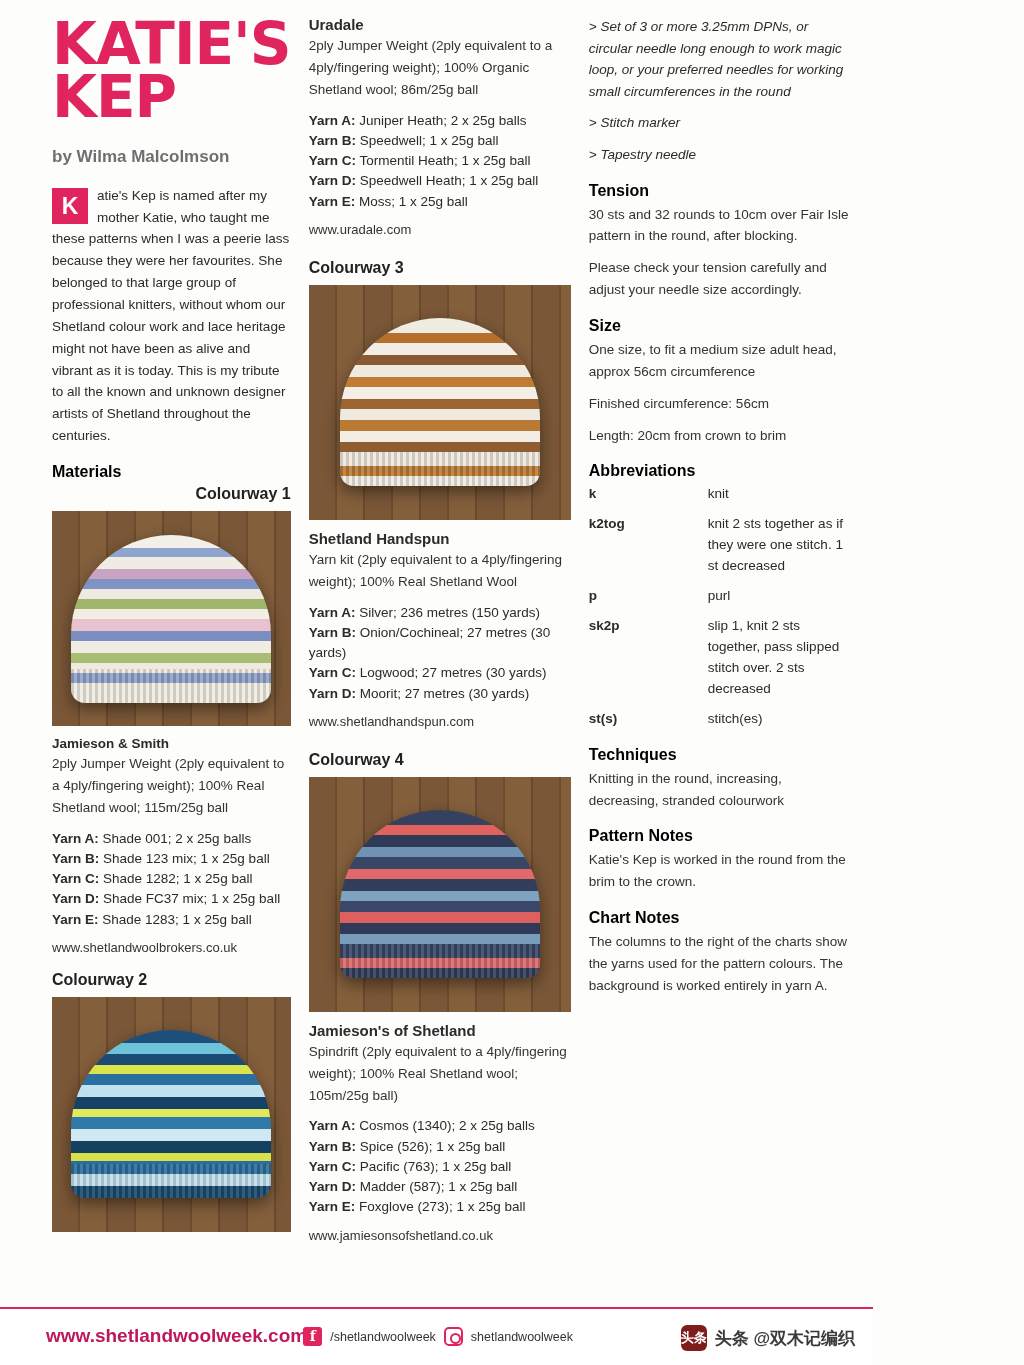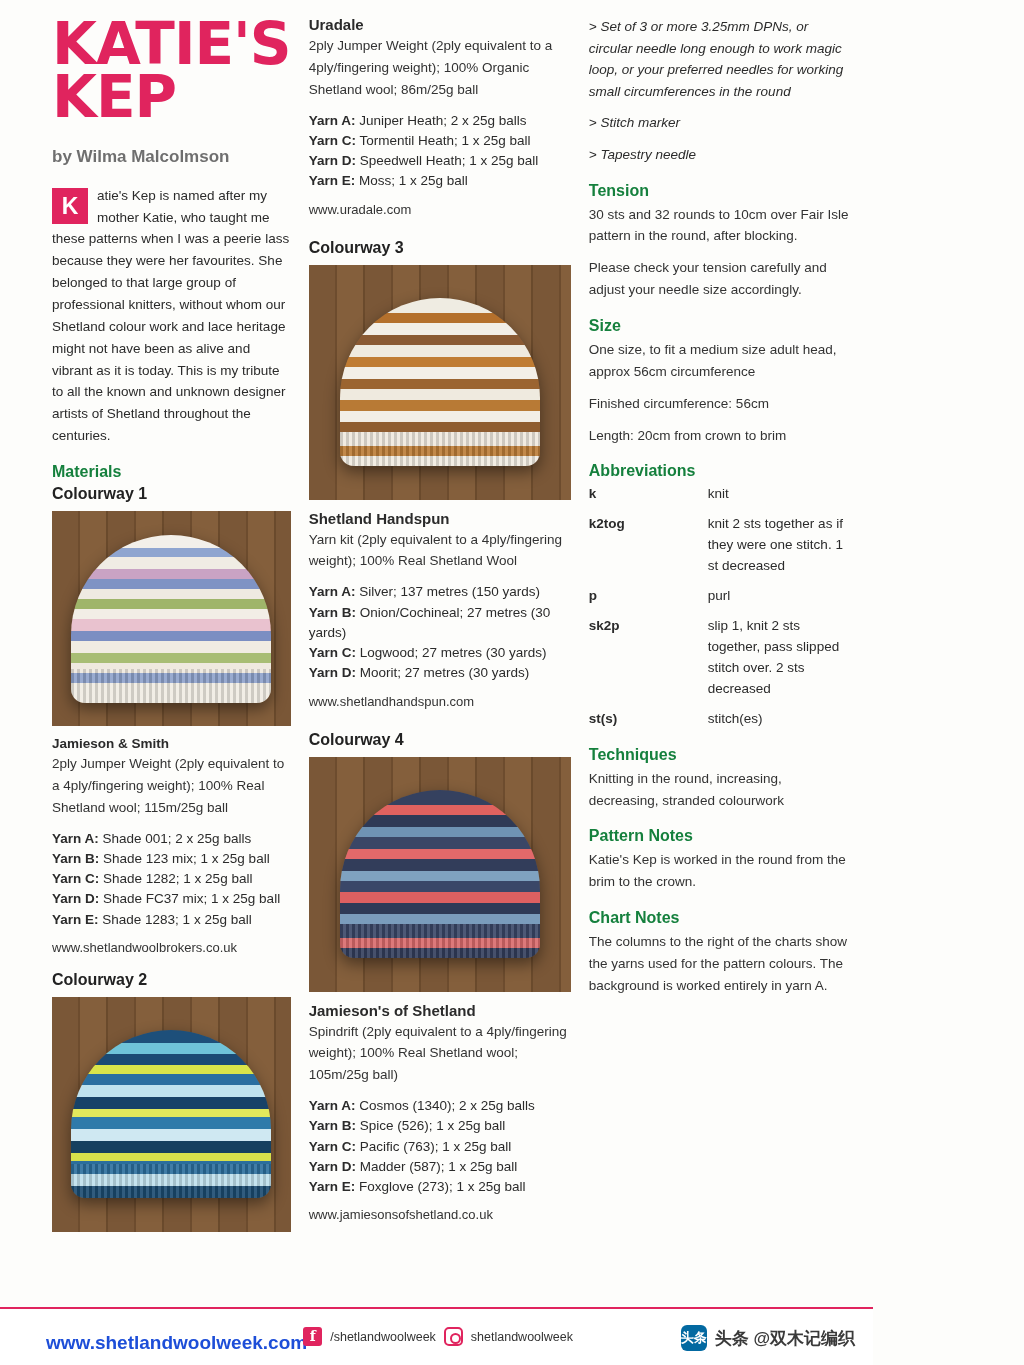--- a/index.html
+++ b/index.html
@@ -45,30 +45,31 @@
     margin:3px 9px 2px 0;
   }
   p.body, .body {
     font-size:13.5px;
     line-height:1.62;
     color:#333;
     margin:0 0 10px 0;
   }
   .intro { font-size:13.5px; line-height:1.62; }
   h2.sec {
-    color:#15803d;
+    color:#000000;
     font-size:16px;
     font-weight:bold;
     margin:16px 0 4px 0;
   }
   h3.sub {
     font-size:16px;
     font-weight:bold;
     margin:4px 0 8px 0;
     color:#222;
+    text-align:right;
   }
   h3.cw {
     font-size:16px;
     font-weight:bold;
     margin:16px 0 8px 0;
     color:#222;
   }
   .brand { font-size:13.5px; font-weight:bold; margin:10px 0 2px 0; }
   .weblink { font-size:13px; color:#333; margin:10px 0 0 0; }
   .yarnlist { margin:10px 0 0 0; }
@@ -115,21 +116,21 @@
   .abbr .k { width:78px; font-weight:bold; flex:none; }
   .abbr .v { flex:1;padding-left:41px; }
 
   .footer {
     position:absolute; left:0; right:0; bottom:0; height:58px;
     border-top:2px solid #e0245e;
     background:#fff;
   }
   .footer .site {
     position:absolute; left:46px; top:16px;
-    color:#1d4ed8; font-weight:bold; font-size:19px;margin-top:7px;
+    color:#be185d; font-weight:bold; font-size:19px;
   }
   .social {
     position:absolute; right:300px; top:18px;
     display:flex; align-items:center; gap:8px; font-size:12.5px; color:#333;
   }
   .fbicon {
     width:19px;height:19px;background:#e0245e;color:#fff;border-radius:3px;
     font-weight:bold;font-size:14px;text-align:center;line-height:19px;
     font-family:"DejaVu Serif", serif;
   }
@@ -140,21 +141,21 @@
   .igicon::after{
     content:"";position:absolute;left:4px;top:4px;width:7px;height:7px;
     border:2px solid #e0245e;border-radius:50%;
   }
   .watermark {
     position:absolute; right:18px; bottom:14px;
     display:flex; align-items:center; gap:8px;
     color:#3a3a3a; font-size:17px; font-weight:bold;
   }
   .wm-logo {
-    width:26px;height:26px;border-radius:6px;background:#0369a1;color:#fff;
+    width:26px;height:26px;border-radius:6px;background:#7f1d1d;color:#fff;
     font-size:13px;text-align:center;line-height:26px;font-weight:bold;
   }
   .mt0 { margin-top:0; }
 </style>
 </head>
 <body>
 
 <div class="page">
   <div class="cols">
 
@@ -207,20 +208,21 @@
         </div>
       </div>
     </div>
 
     <div class="col col2">
       <div class="brand mt0" style="font-size:15px;margin-top:6px;">Uradale</div>
       <p class="body">2ply Jumper Weight (2ply equivalent to a 4ply/fingering weight); 100% Organic Shetland wool; 86m/25g ball</p>
 
       <div class="yarnlist">
         <div><b>Yarn A:</b> <span>Juniper Heath; 2 x 25g balls</span></div>
+        <div><b>Yarn B:</b> <span>Speedwell; 1 x 25g ball</span></div>
         <div><b>Yarn C:</b> <span>Tormentil Heath; 1 x 25g ball</span></div>
         <div><b>Yarn D:</b> <span>Speedwell Heath; 1 x 25g ball</span></div>
         <div><b>Yarn E:</b> <span>Moss; 1 x 25g ball</span></div>
       </div>
 
       <div class="weblink">www.uradale.com</div>
 
       <h3 class="cw" style="margin-top:22px;">Colourway 3</h3>
 
       <div class="photo tall">
@@ -231,21 +233,21 @@
                #efeadf 54% 61%, #b87a35 61% 67%, #f2eee6 67% 74%, #8f5d30 74% 80%,
                #efe9de 80% 88%, #bb7c36 88% 94%, #f0ebe1 94% 100%);">
           <div class="brimrib"></div>
         </div>
       </div>
 
       <div class="brand" style="font-size:15px;">Shetland Handspun</div>
       <p class="body">Yarn kit (2ply equivalent to a 4ply/fingering weight); 100% Real Shetland Wool</p>
 
       <div class="yarnlist">
-        <div><b>Yarn A:</b> <span>Silver; 137 metres (150 yards)</span></div>
+        <div><b>Yarn A:</b> <span>Silver; 236 metres (150 yards)</span></div>
         <div><b>Yarn B:</b> <span>Onion/Cochineal; 27 metres (30 yards)</span></div>
         <div><b>Yarn C:</b> <span>Logwood; 27 metres (30 yards)</span></div>
         <div><b>Yarn D:</b> <span>Moorit; 27 metres (30 yards)</span></div>
       </div>
 
       <div class="weblink">www.shetlandhandspun.com</div>
 
       <h3 class="cw" style="margin-top:22px;">Colourway 4</h3>
 
       <div class="photo tall">

